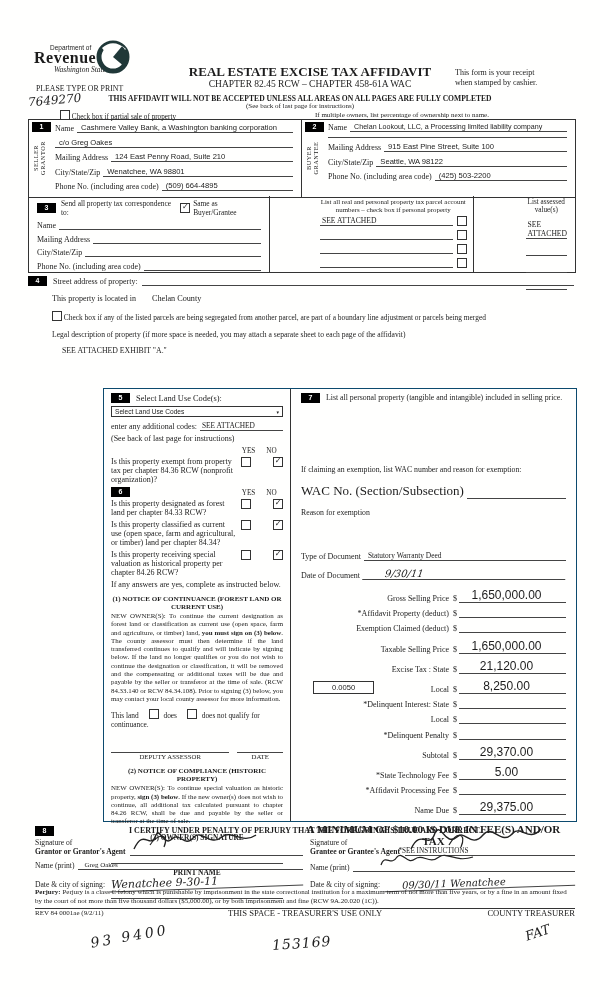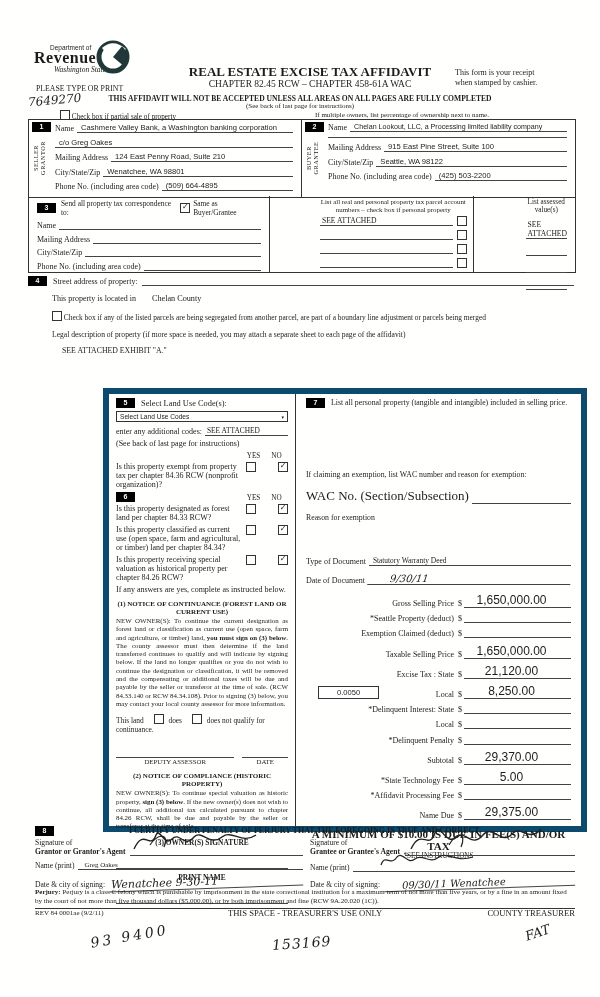--- a/index.html
+++ b/index.html
@@ -196,21 +196,21 @@
       <span class="sans" style="margin-left:14px;font-size:8.2px;">Chelan County</span>
     </div>
     <div style="margin:8px 0 0 24px;font-size:7.4px;">
       <span class="cb"></span>
       <span>Check box if any of the listed parcels are being segregated from another parcel, are part of a boundary line adjustment or parcels being merged</span>
     </div>
     <div style="margin:8px 0 0 24px;font-size:7.6px;">Legal description of property (if more space is needed, you may attach a separate sheet to each page of the affidavit)</div>
     <div class="sans" style="margin:7px 0 0 34px;font-size:7.8px;">SEE ATTACHED EXHIBIT "A."</div>
   </div>
 
-  <div class="abs" style="left:103px;top:388px;width:472px;height:432px;border:6px solid #0c4a6e;display:flex;">
+  <div class="abs" style="left:103px;top:388px;width:472px;height:432px;border:1px solid #0c4a6e;display:flex;">
 
     <div style="position:relative;width:187px;border-right:1px solid #333;padding:4px 7px;box-sizing:border-box;">
       <div style="display:flex;align-items:center;">
         <span class="numbox" style="margin-right:6px;">5</span>
         <span style="font-size:8.4px;">Select Land Use Code(s):</span>
       </div>
       <div style="border:1px solid #333;margin-top:3px;padding:1px 3px;font-size:6.6px;font-family:'Liberation Sans',sans-serif;display:flex;justify-content:space-between;align-items:center;">
         <span>Select Land Use Codes</span>
         <span style="font-size:5px;">▾</span>
       </div>
@@ -323,21 +323,21 @@
         <span class="ul hand" style="flex:1;font-size:10px;padding-left:22px;transform:skewX(-8deg);">9/30/11</span>
       </div>
 
       <div style="margin-top:8px;position:relative;">
         <div class="mrow">
             <span class="mlabel">Gross Selling Price</span>
             <span class="dollar">$</span>
             <span class="mval">1,650,000.00</span>
           </div>
         <div class="mrow">
-            <span class="mlabel">*Seattle Property (deduct)</span>
+            <span class="mlabel">*Affidavit Property (deduct)</span>
             <span class="dollar">$</span>
             <span class="mval"></span>
           </div>
         <div class="mrow">
             <span class="mlabel">Exemption Claimed (deduct)</span>
             <span class="dollar">$</span>
             <span class="mval"></span>
           </div>
         <div class="mrow">
             <span class="mlabel">Taxable Selling Price</span>

